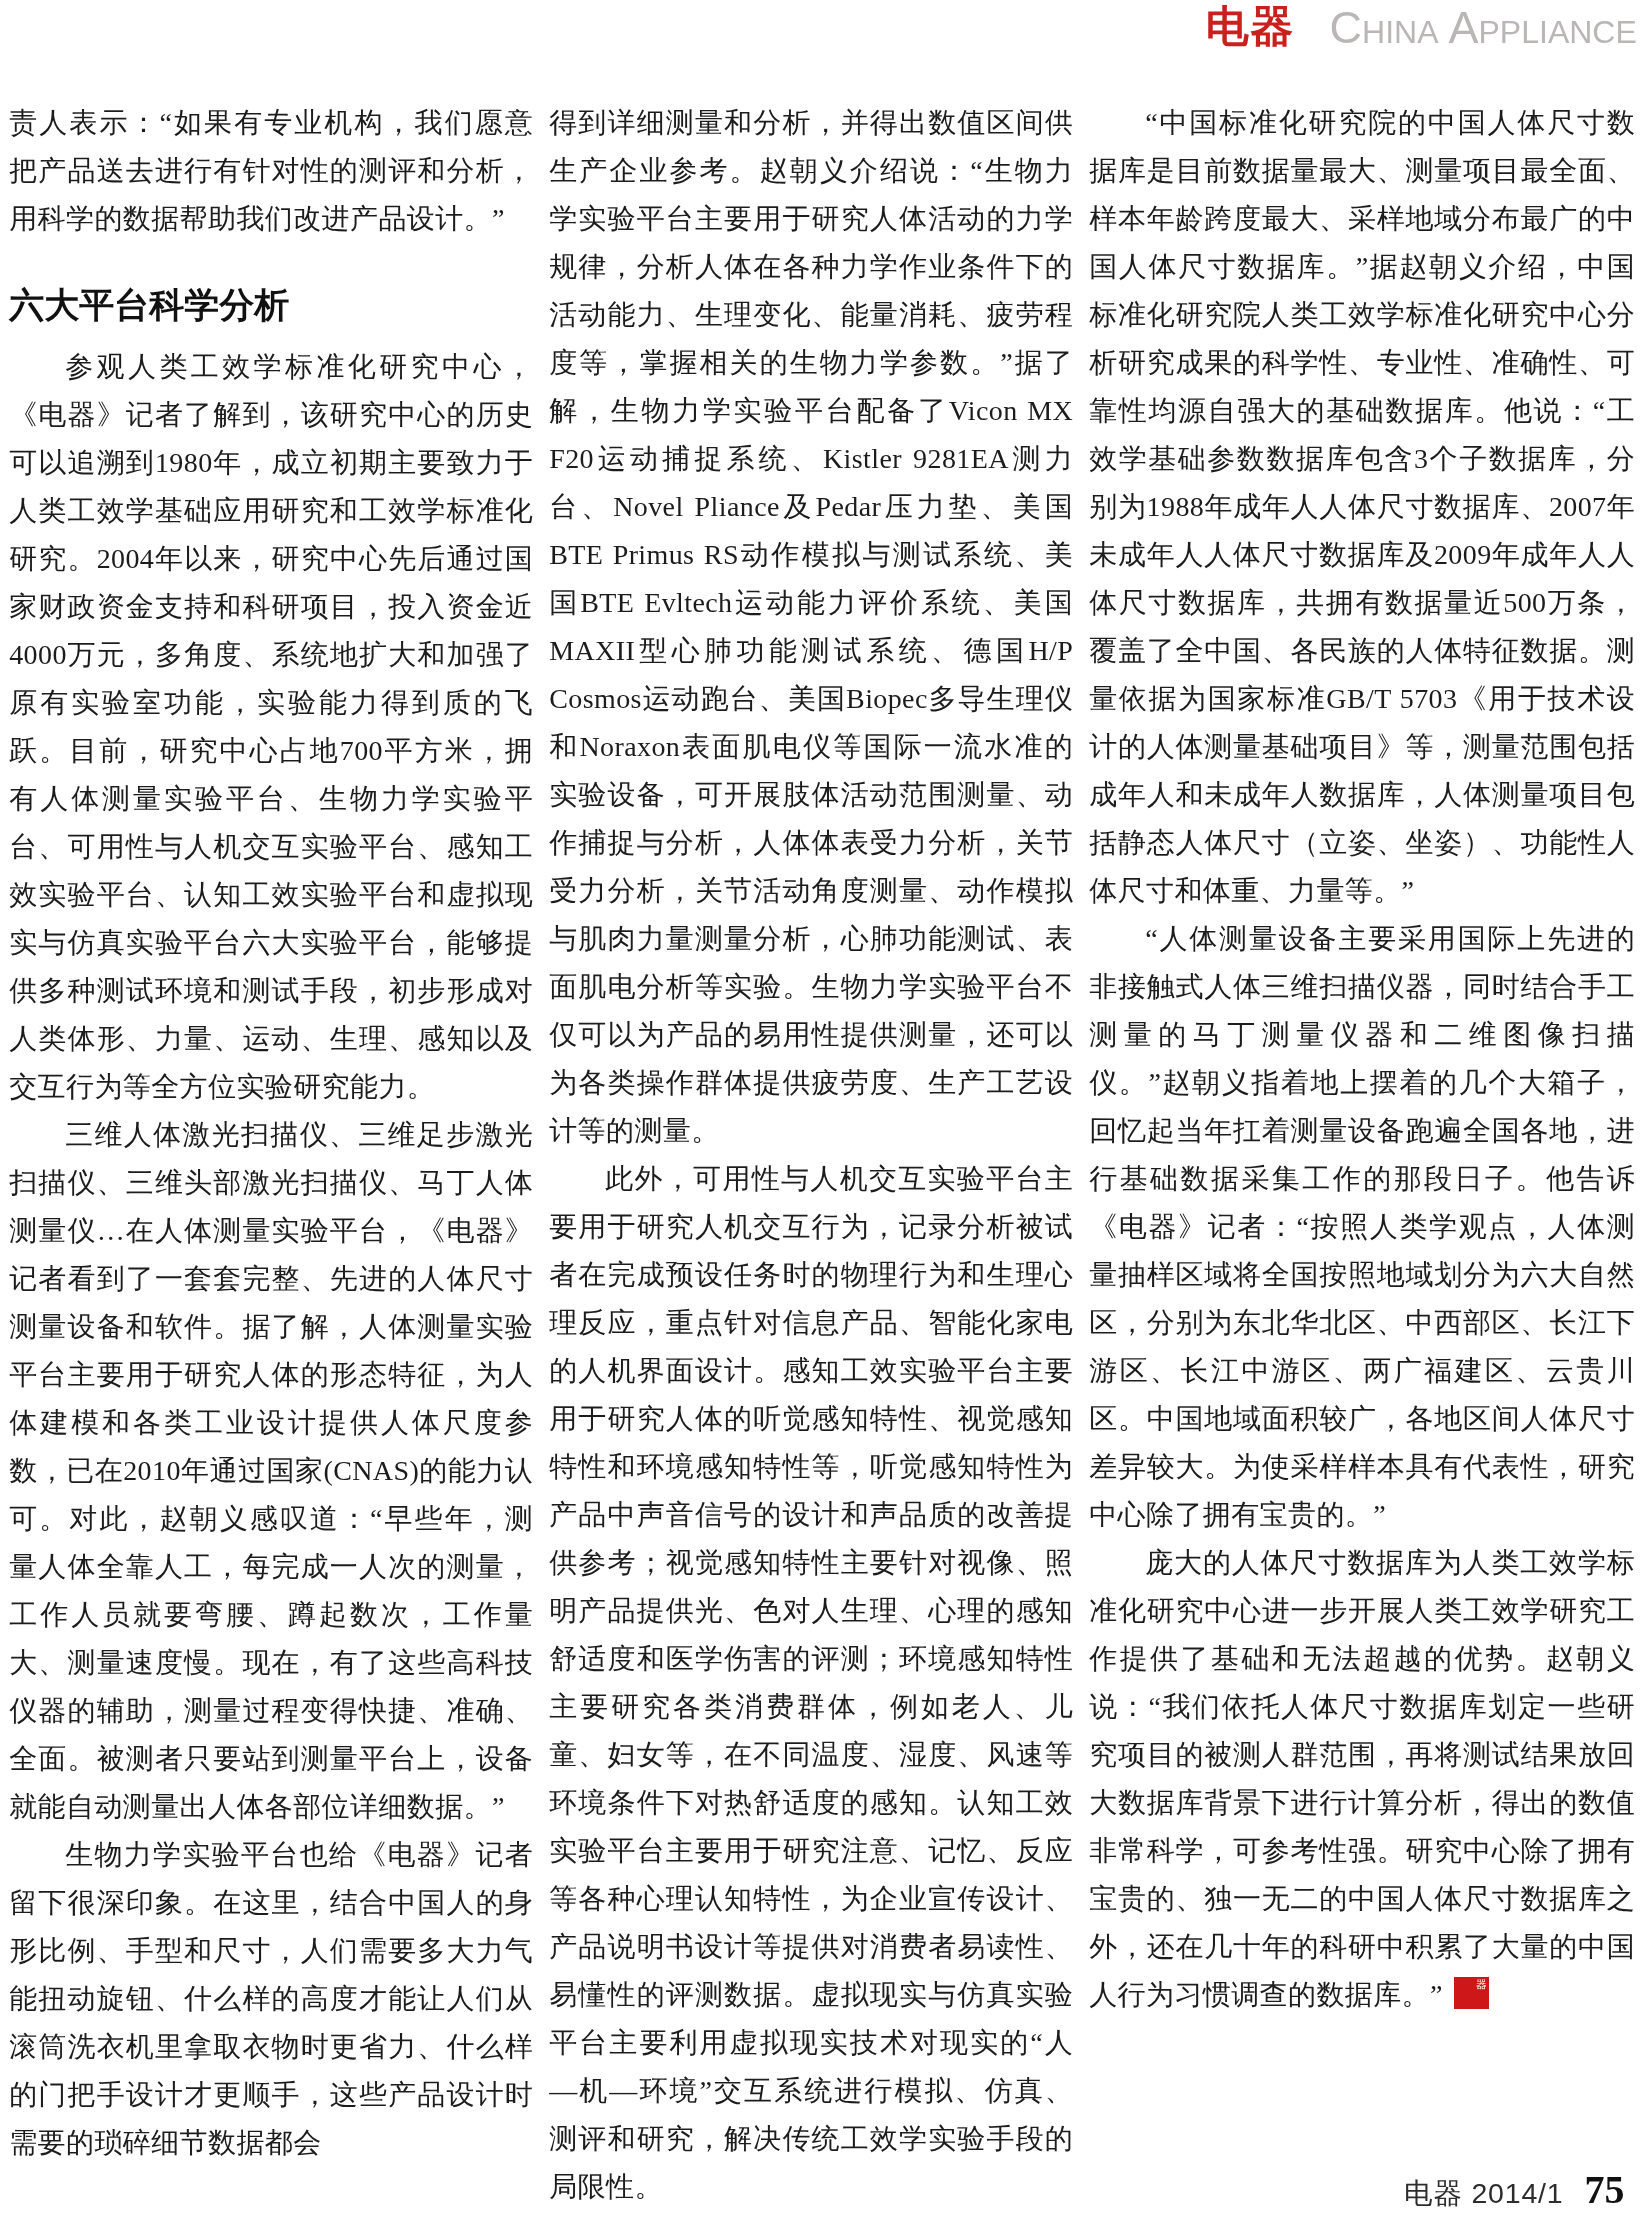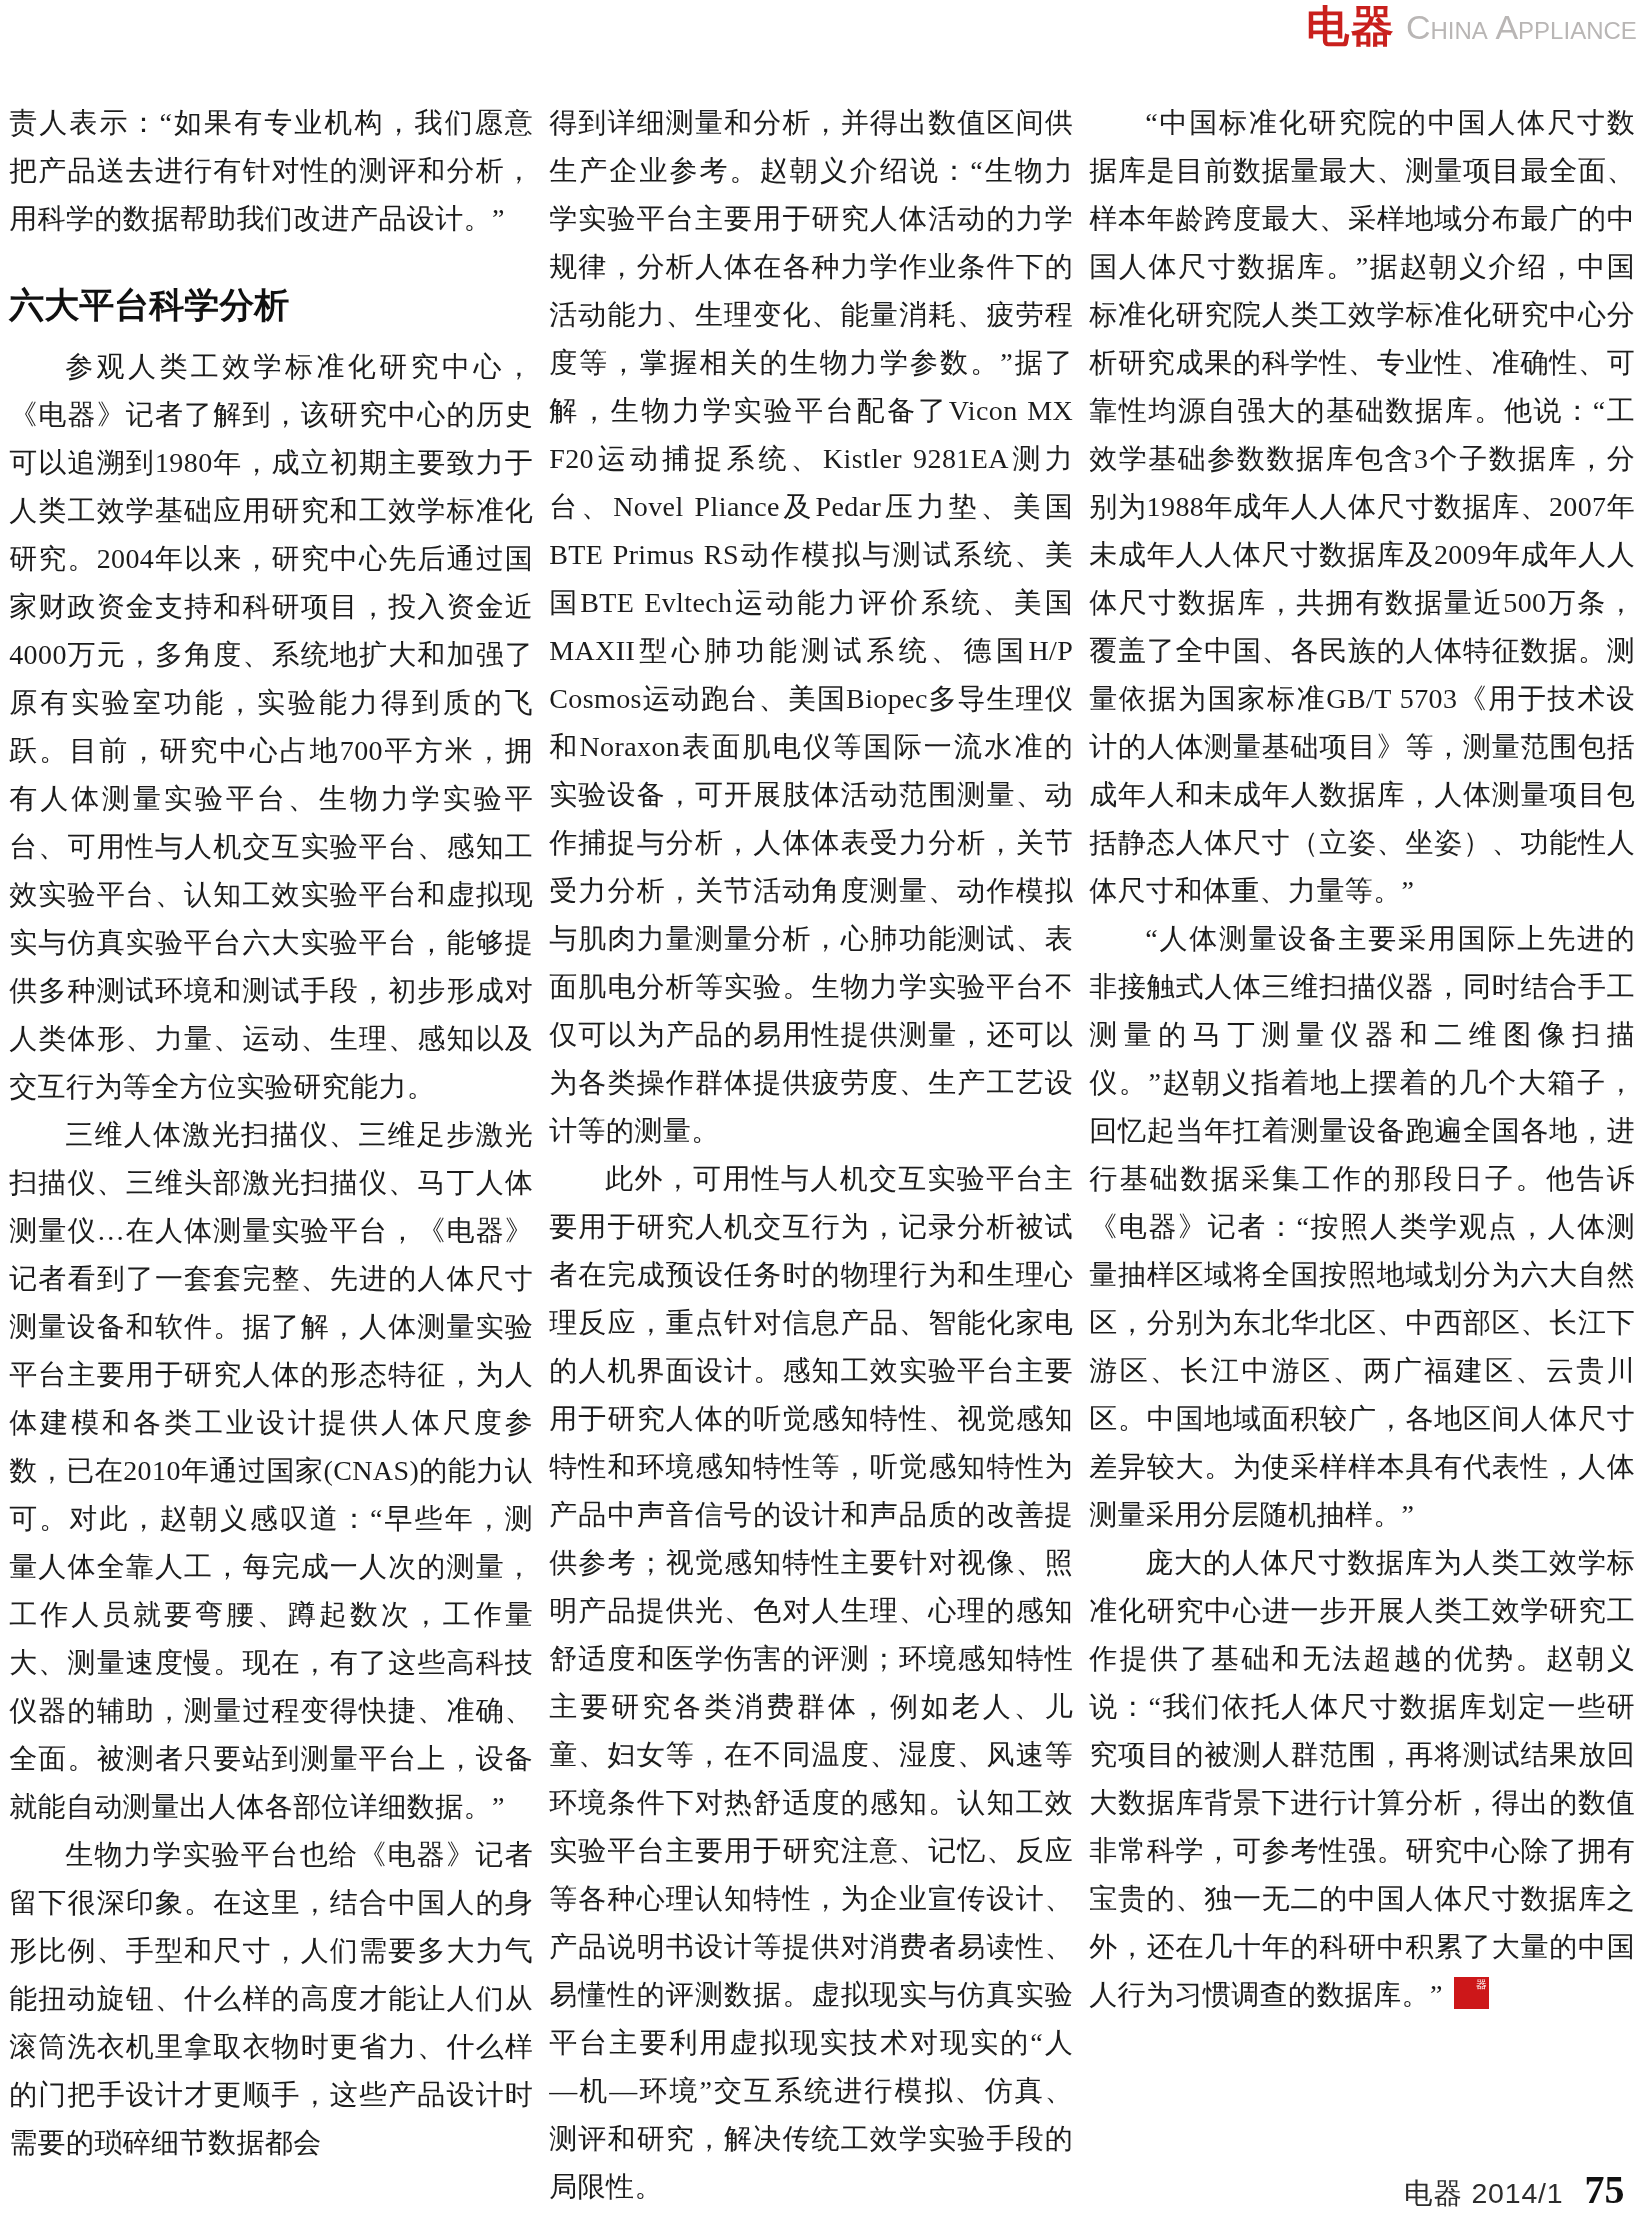--- a/index.html
+++ b/index.html
@@ -16,22 +16,22 @@
   
   .header { position:absolute; top:4.6px; right:9.2px; display:flex; align-items:flex-start; gap:10.8px; }
   .logo-cn {
     font-family:"Liberation Sans","DejaVu Sans",sans-serif;
     font-weight:bold; font-size:43px; line-height:43px;
     color:#c9201d; letter-spacing:1.5px;
   }
   .logo-en {
     font-family:"Liberation Sans","DejaVu Sans",sans-serif;
     font-variant:small-caps;
-    font-size:34px; line-height:45px;
-    color:#b9b6b5; letter-spacing:0px;
+    font-size:45px; line-height:45px;
+    color:#b9b6b5; letter-spacing:0px;margin-left:24px;
   }
 
   
   .columns {
     position:absolute; top:99px; left:9.2px; right:10.8px; bottom:65px;
     display:flex; gap:16px;
   }
   .col { width:524px; flex:0 0 524px; }
   .col:last-child { flex:1 1 auto; }
 
@@ -98,21 +98,21 @@
       <p>生物力学实验平台也给《电器》记者留下很深印象。在这里，结合中国人的身形比例、手型和尺寸，人们需要多大力气能扭动旋钮、什么样的高度才能让人们从滚筒洗衣机里拿取衣物时更省力、什么样的门把手设计才更顺手，这些产品设计时需要的琐碎细节数据都会</p>
     </section>
 
     <section class="col">
       <p class="cont">得到详细测量和分析，并得出数值区间供生产企业参考。赵朝义介绍说：“生物力学实验平台主要用于研究人体活动的力学规律，分析人体在各种力学作业条件下的活动能力、生理变化、能量消耗、疲劳程度等，掌握相关的生物力学参数。”据了解，生物力学实验平台配备了Vicon MX F20运动捕捉系统、Kistler 9281EA测力台、Novel Pliance及Pedar压力垫、美国BTE Primus RS动作模拟与测试系统、美国BTE Evltech运动能力评价系统、美国MAXII型心肺功能测试系统、德国H/P Cosmos运动跑台、美国Biopec多导生理仪和Noraxon表面肌电仪等国际一流水准的实验设备，可开展肢体活动范围测量、动作捕捉与分析，人体体表受力分析，关节受力分析，关节活动角度测量、动作模拟与肌肉力量测量分析，心肺功能测试、表面肌电分析等实验。生物力学实验平台不仅可以为产品的易用性提供测量，还可以为各类操作群体提供疲劳度、生产工艺设计等的测量。</p>
       <p>此外，可用性与人机交互实验平台主要用于研究人机交互行为，记录分析被试者在完成预设任务时的物理行为和生理心理反应，重点针对信息产品、智能化家电的人机界面设计。感知工效实验平台主要用于研究人体的听觉感知特性、视觉感知特性和环境感知特性等，听觉感知特性为产品中声音信号的设计和声品质的改善提供参考；视觉感知特性主要针对视像、照明产品提供光、色对人生理、心理的感知舒适度和医学伤害的评测；环境感知特性主要研究各类消费群体，例如老人、儿童、妇女等，在不同温度、湿度、风速等环境条件下对热舒适度的感知。认知工效实验平台主要用于研究注意、记忆、反应等各种心理认知特性，为企业宣传设计、产品说明书设计等提供对消费者易读性、易懂性的评测数据。虚拟现实与仿真实验平台主要利用虚拟现实技术对现实的“人—机—环境”交互系统进行模拟、仿真、测评和研究，解决传统工效学实验手段的局限性。</p>
     </section>
 
     <section class="col">
       <p>“中国标准化研究院的中国人体尺寸数据库是目前数据量最大、测量项目最全面、样本年龄跨度最大、采样地域分布最广的中国人体尺寸数据库。”据赵朝义介绍，中国标准化研究院人类工效学标准化研究中心分析研究成果的科学性、专业性、准确性、可靠性均源自强大的基础数据库。他说：“工效学基础参数数据库包含3个子数据库，分别为1988年成年人人体尺寸数据库、2007年未成年人人体尺寸数据库及2009年成年人人体尺寸数据库，共拥有数据量近500万条，覆盖了全中国、各民族的人体特征数据。测量依据为国家标准GB/T 5703《用于技术设计的人体测量基础项目》等，测量范围包括成年人和未成年人数据库，人体测量项目包括静态人体尺寸（立姿、坐姿）、功能性人体尺寸和体重、力量等。”</p>
-      <p>“人体测量设备主要采用国际上先进的非接触式人体三维扫描仪器，同时结合手工测量的马丁测量仪器和二维图像扫描仪。”赵朝义指着地上摆着的几个大箱子，回忆起当年扛着测量设备跑遍全国各地，进行基础数据采集工作的那段日子。他告诉《电器》记者：“按照人类学观点，人体测量抽样区域将全国按照地域划分为六大自然区，分别为东北华北区、中西部区、长江下游区、长江中游区、两广福建区、云贵川区。中国地域面积较广，各地区间人体尺寸差异较大。为使采样样本具有代表性，人体测量采用分层随机抽样。”</p>
+      <p>“人体测量设备主要采用国际上先进的非接触式人体三维扫描仪器，同时结合手工测量的马丁测量仪器和二维图像扫描仪。”赵朝义指着地上摆着的几个大箱子，回忆起当年扛着测量设备跑遍全国各地，进行基础数据采集工作的那段日子。他告诉《电器》记者：“按照人类学观点，人体测量抽样区域将全国按照地域划分为六大自然区，分别为东北华北区、中西部区、长江下游区、长江中游区、两广福建区、云贵川区。中国地域面积较广，各地区间人体尺寸差异较大。为使采样样本具有代表性，研究中心除了拥有宝贵的。”</p>
       <p><span>庞大的人体尺寸数据库为人类工效学标准化研究中心进一步开展人类工效学研究工作提供了基础和无法超越的优势。赵朝义说：“我们依托人体尺寸数据库划定一些研究项目的被测人群范围，再将测试结果放回大数据库背景下进行计算分析，得出的数值非常科学，可参考性强。研究中心除了拥有宝贵的、独一无二的中国人体尺寸数据库之外，还在几十年的科研中积累了大量的中国人行为习惯调查的数据库。”</span><span class="endmark"><i class="em-big">电</i><i class="em-small">器</i></span></p>
     </section>
 
   </div>
 
   <div class="footer">
     <span class="journal">电器 2014/1</span>
     <span class="pagenum">75</span>
   </div>
 

